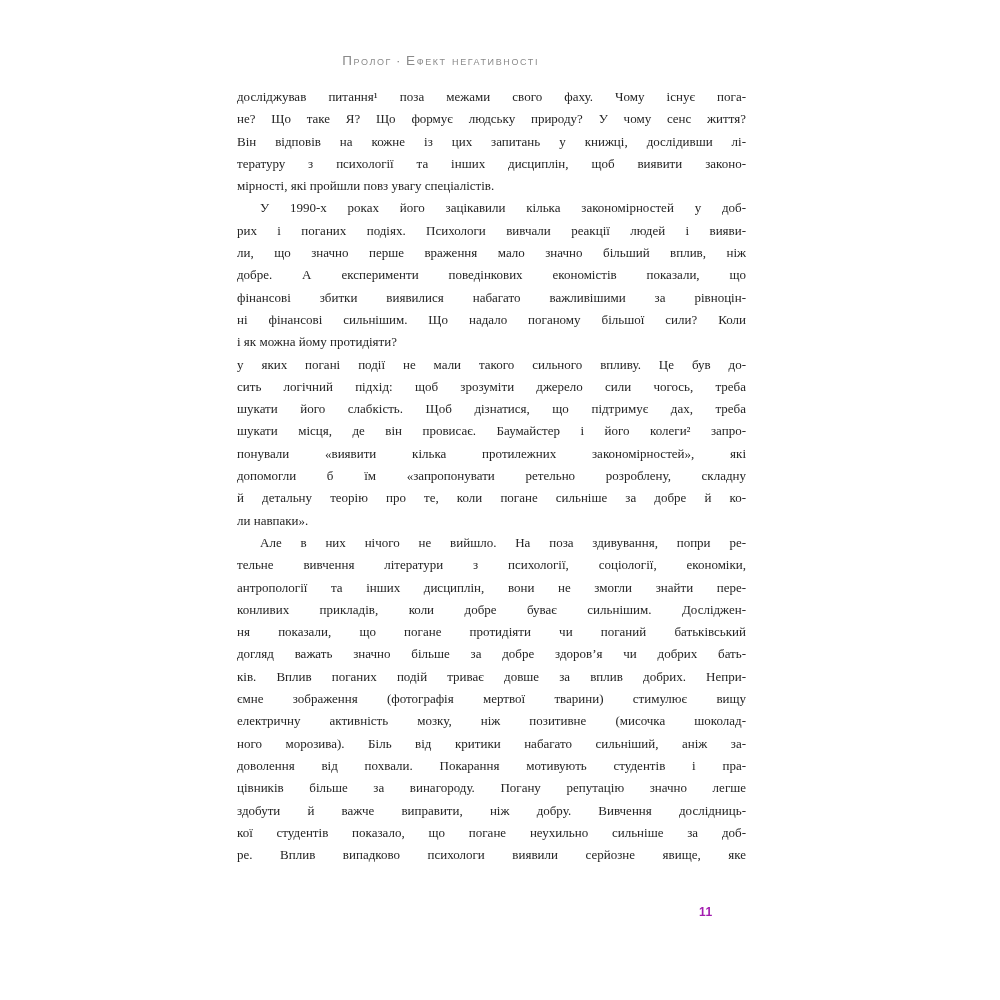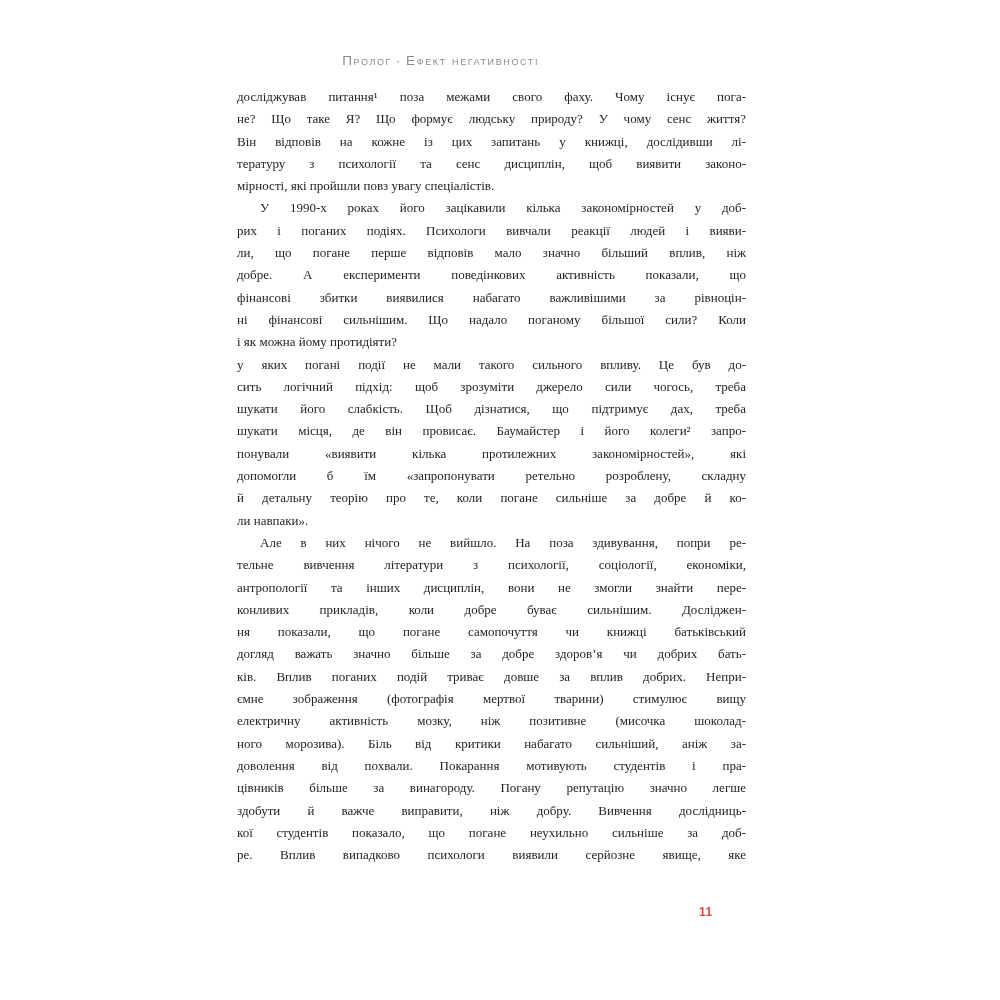--- a/index.html
+++ b/index.html
@@ -53,58 +53,58 @@
     text-indent: 23px;
   }
   .page-number {
     position: absolute;
     top: 905px;
     left: 699px;
     font-family: "Liberation Sans", "DejaVu Sans", sans-serif;
     font-weight: 600;
     font-size: 12px;
     letter-spacing: 0.5px;
-    color: #ef4444;
+    color: #a21caf;
   }
 </style>
 </head>
 <body>
 
 <div class="page">
 
   <div class="running-header">
     <span>Пролог</span><span class="sep">·</span><span>Ефект негативності</span>
   </div>
 
   <div class="textblock" id="textblock">
       <div class="line">досліджував питання¹ поза межами свого фаху. Чому існує пога-</div>
       <div class="line">не? Що таке Я? Що формує людську природу? У чому сенс життя?</div>
       <div class="line">Він відповів на кожне із цих запитань у книжці, дослідивши лі-</div>
-      <div class="line">тературу з психології та сенс дисциплін, щоб виявити законо-</div>
+      <div class="line">тературу з психології та інших дисциплін, щоб виявити законо-</div>
       <div class="line last">мірності, які пройшли повз увагу спеціалістів.</div>
       <div class="line indent">У 1990-х роках його зацікавили кілька закономірностей у доб-</div>
       <div class="line">рих і поганих подіях. Психологи вивчали реакції людей і вияви-</div>
-      <div class="line">ли, що погане перше відповів мало значно більший вплив, ніж</div>
-      <div class="line">добре. А експерименти поведінкових активність показали, що</div>
+      <div class="line">ли, що значно перше враження мало значно більший вплив, ніж</div>
+      <div class="line">добре. А експерименти поведінкових економістів показали, що</div>
       <div class="line">фінансові збитки виявилися набагато важливішими за рівноцін-</div>
       <div class="line">ні фінансові сильнішим. Що надало поганому більшої сили? Коли</div>
       <div class="line last">і як можна йому протидіяти?</div>
       <div class="line">у яких погані події не мали такого сильного впливу. Це був до-</div>
       <div class="line">сить логічний підхід: щоб зрозуміти джерело сили чогось, треба</div>
       <div class="line">шукати його слабкість. Щоб дізнатися, що підтримує дах, треба</div>
       <div class="line">шукати місця, де він провисає. Баумайстер і його колеги² запро-</div>
       <div class="line">понували «виявити кілька протилежних закономірностей», які</div>
       <div class="line">допомогли б їм «запропонувати ретельно розроблену, складну</div>
       <div class="line">й детальну теорію про те, коли погане сильніше за добре й ко-</div>
       <div class="line last">ли навпаки».</div>
       <div class="line indent">Але в них нічого не вийшло. На поза здивування, попри ре-</div>
       <div class="line">тельне вивчення літератури з психології, соціології, економіки,</div>
       <div class="line">антропології та інших дисциплін, вони не змогли знайти пере-</div>
       <div class="line">конливих прикладів, коли добре буває сильнішим. Досліджен-</div>
-      <div class="line">ня показали, що погане самопочуття чи книжці батьківський</div>
+      <div class="line">ня показали, що погане протидіяти чи поганий батьківський</div>
       <div class="line">догляд важать значно більше за добре здоров’я чи добрих бать-</div>
       <div class="line">ків. Вплив поганих подій триває довше за вплив добрих. Непри-</div>
       <div class="line">ємне зображення (фотографія мертвої тварини) стимулює вищу</div>
       <div class="line">електричну активність мозку, ніж позитивне (мисочка шоколад-</div>
       <div class="line">ного морозива). Біль від критики набагато сильніший, аніж за-</div>
       <div class="line">доволення від похвали. Покарання мотивують студентів і пра-</div>
       <div class="line">цівників більше за винагороду. Погану репутацію значно легше</div>
       <div class="line">здобути й важче виправити, ніж добру. Вивчення дослідниць-</div>
       <div class="line">кої студентів показало, що погане неухильно сильніше за доб-</div>
       <div class="line">ре. Вплив випадково психологи виявили серйозне явище, яке</div>

